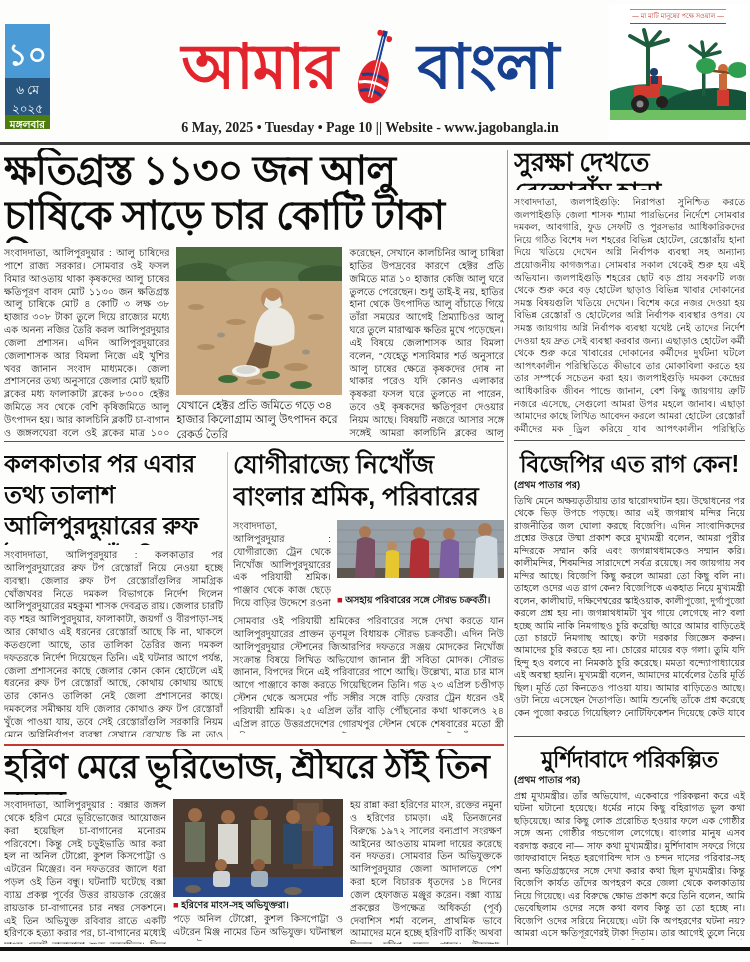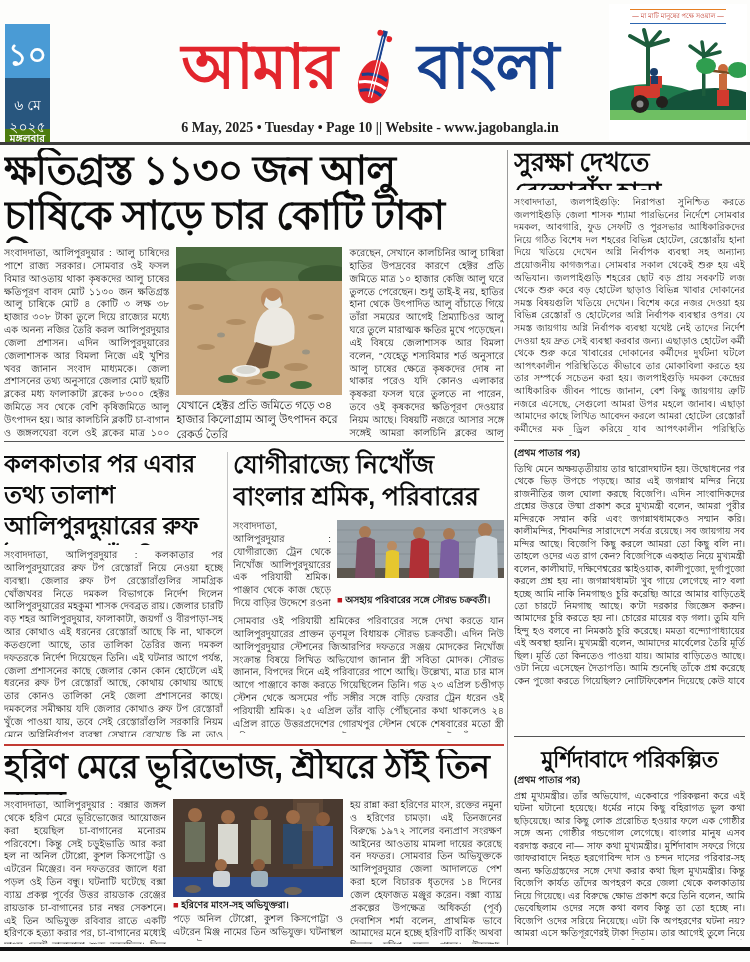--- a/index.html
+++ b/index.html
@@ -1,21 +1,21 @@
 <!DOCTYPE html>
 <html><head>
 <meta charset="utf-8">
 <style>
   html,body{margin:0;padding:0;background:#e8e8e8;}
   #page{position:relative;width:750px;height:962px;background:#fdfdfb;margin:0 auto;
         font-family:"Liberation Sans","DejaVu Sans",sans-serif;color:#1a1a1a;overflow:hidden;}
   
   #datebox{position:absolute;left:5px;top:24px;width:45px;height:118px;text-align:center;color:#fff;}
   #datebox .num{background:#4a9bd5;height:54px;font-size:30px;font-weight:bold;line-height:62px;}
-  #datebox .mid{background:#28567e;height:34px;font-size:14px;line-height:1.55;padding-top:17px;white-space:pre-line;}
+  #datebox .mid{background:#28567e;height:34px;font-size:12px;line-height:1.55;padding-top:3px;white-space:pre-line;}
   #datebox .wk{background:#4d7c0f;height:14px;font-size:10.5px;font-weight:bold;line-height:19px;}
   #masthead{position:absolute;left:150px;top:28px;width:440px;text-align:center;}
   #masthead .row{display:flex;align-items:center;justify-content:center;gap:17px;}
   .brandword{font-size:62px;font-weight:bold;letter-spacing:-1px;line-height:1.0;}
   .brand-red{color:#e2252c;}
   .brand-blue{color:#17418f;}
   #dateline{margin-top:14px;font-family:"Liberation Serif",serif;font-size:14px;font-weight:bold;color:#222;}
   #ad{position:absolute;right:3px;top:4px;width:138px;height:136px;background:#fff;text-align:center;overflow:hidden;}
   #ad .brand{color:#d81f26;font-weight:bold;font-size:21px;line-height:1.0;margin-top:4px;}
   #ad .tagline{font-size:6.5px;color:#c0392b;border-top:1px solid #e67e22;border-bottom:1px solid #2d66b0;
@@ -280,20 +280,21 @@
   </div>
 
   <div id="raid">
     <div class="headline">সুরক্ষা দেখতে রেস্তোরাঁয় হানা</div>
     <div class="body-text">সংবাদদাতা, জলপাইগুড়ি: নিরাপত্তা সুনিশ্চিত করতে জলপাইগুড়ি জেলা শাসক শ্যামা পারভিনের নির্দেশে সোমবার দমকল, আবগারি, ফুড সেফটি ও পুরসভার আধিকারিকদের নিয়ে গঠিত বিশেষ দল শহরের বিভিন্ন হোটেল, রেস্তোরাঁয় হানা দিয়ে খতিয়ে দেখেন অগ্নি নির্বাপক ব্যবস্থা সহ অন্যান্য প্রয়োজনীয় কাগজপত্র। সোমবার সকাল থেকেই শুরু হয় এই অভিযান। জলপাইগুড়ি শহরের ছোট বড় প্রায় সবক'টি লজ থেকে শুরু করে বড় হোটেল ছাড়াও বিভিন্ন খাবার দোকানের সমস্ত বিষয়গুলি খতিয়ে দেখেন। বিশেষ করে নজর দেওয়া হয় বিভিন্ন রেস্তোরাঁ ও হোটেলের অগ্নি নির্বাপক ব্যবস্থার ওপর। যে সমস্ত জায়গায় অগ্নি নির্বাপক ব্যবস্থা যথেষ্ট নেই তাদের নির্দেশ দেওয়া হয় দ্রুত সেই ব্যবস্থা করবার জন্য। এছাড়াও হোটেল কর্মী থেকে শুরু করে খাবারের দোকানের কর্মীদের দুর্ঘটনা ঘটলে আপৎকালীন পরিস্থিতিতে কীভাবে তার মোকাবিলা করতে হয় তার সম্পর্কে সচেতন করা হয়। জলপাইগুড়ি দমকল কেন্দ্রের আধিকারিক জীবন পান্ডে জানান, বেশ কিছু জায়গায় ত্রুটি নজরে এসেছে, সেগুলো আমরা উপর মহলে জানাব। এছাড়া আমাদের কাছে লিখিত আবেদন করলে আমরা হোটেল রেস্তোরাঁ কর্মীদের মক ড্রিল করিয়ে যাব আপৎকালীন পরিস্থিতি সামলানোর বিষয়ে। অপরদিকে জেলাশাসক দফতরের আধিকারিক সঞ্জীব দাস জানান, জেলাশাসকের নির্দেশে আজ এই অভিযান পরিচালনা করা হলো। কিছু বিষয় নজরে এসেছে, তা আমরা ঊর্ধ্বতন কর্তৃপক্ষকে জানাব। পরবর্তী পদক্ষেপ গ্রহণ করার নির্দেশ সেখান থেকেই পাওয়া যাবে।</div>
   </div>
 
   <div class="hline hline-r1"></div>
 
   <div id="bjp">
+    <div class="headline">বিজেপির এত রাগ কেন!</div>
     <div class="contnote">(প্রথম পাতার পর)</div>
     <div class="body-text">তিথি মেনে অক্ষয়তৃতীয়ায় তার দ্বারোদঘাটন হয়। উদ্বোধনের পর থেকে ভিড় উপচে পড়ছে। আর এই জগন্নাথ মন্দির নিয়ে রাজনীতির জল ঘোলা করছে বিজেপি। এদিন সাংবাদিকদের প্রশ্নের উত্তরে উষ্মা প্রকাশ করে মুখ্যমন্ত্রী বলেন, আমরা পুরীর মন্দিরকে সম্মান করি এবং জগন্নাথধামকেও সম্মান করি। কালীমন্দির, শিবমন্দির সারাদেশে সর্বত্র রয়েছে। সব জায়গায় সব মন্দির আছে। বিজেপি কিছু করলে আমরা তো কিছু বলি না। তাহলে ওদের এত রাগ কেন? বিজেপিকে একহাত নিয়ে মুখ্যমন্ত্রী বলেন, কালীঘাট, দক্ষিণেশ্বরের স্কাইওয়াক, কালীপুজো, দুর্গাপুজো করলে প্রশ্ন হয় না। জগন্নাথধামটা খুব গায়ে লেগেছে না? বলা হচ্ছে আমি নাকি নিমগাছও চুরি করেছি! আরে আমার বাড়িতেই তো চারটে নিমগাছ আছে। ক'টা দরকার জিজ্ঞেস করুন। আমাদের চুরি করতে হয় না। চোরের মায়ের বড় গলা। তুমি যদি হিন্দু হও বলবে না নিমকাঠ চুরি করেছে। মমতা বন্দ্যোপাধ্যায়ের এই অবস্থা হয়নি। মুখ্যমন্ত্রী বলেন, আমাদের মার্বেলের তৈরি মূর্তি ছিল। মূর্তি তো কিনতেও পাওয়া যায়। আমার বাড়িতেও আছে। ওটা নিয়ে এসেছেন দৈতাপতি। আমি শুনেছি তাঁকে প্রশ্ন করেছে কেন পুজো করতে গিয়েছিল? নোটিফিকেশন দিয়েছে কেউ যাবে না জগন্নাথধামে। এত গায়ে লাগছে কেন? আমরা তো পুরীতে যাই। আমি পুরীতে গেলে আরএসএস, বিজেপি বিক্ষোভ দেখায়। ভুলে গিয়েছেন? লজ্জা করে না? জগন্নাথধাম নিয়ে এত হিংসা। দিঘার জগন্নাথ মন্দির নিয়ে প্রথম থেকে কটাক্ষ করছে বিজেপি। কিন্তু খোদ পুরীর দৈতাপতি দিঘার মন্দিরের দ্বারোদঘাটন অনুষ্ঠান থেকে ফিরে বলেন, মুখ্যমন্ত্রীর উদ্যোগে অসাধারণ মন্দির নির্মাণ হয়েছে। বিজেপি-র প্রাক্তন রাজ্য সভাপতি সস্ত্রীক যান জগন্নাথ মন্দির উদ্বোধনে। যার জেরে রাজ্যদাহ বিজেপি-র নব্য নেতাদের।</div>
   </div>
 
   <div class="hline hline-r2"></div>
 
   <div id="murshi">
     <div class="headline">মুর্শিদাবাদে পরিকল্পিত চিত্রনাট্য</div>
     <div class="contnote">(প্রথম পাতার পর)</div>
     <div class="body-text">প্রশ্ন মুখ্যমন্ত্রীর। তাঁর অভিযোগ, একেবারে পরিকল্পনা করে এই ঘটনা ঘটানো হয়েছে। ধর্মের নামে কিছু বহিরাগত ভুল কথা ছড়িয়েছে। আর কিছু লোক প্ররোচিত হওয়ার ফলে এক গোষ্ঠীর সঙ্গে অন্য গোষ্ঠীর গন্ডগোল লেগেছে। বাংলার মানুষ এসব বরদাস্ত করবে না— সাফ কথা মুখ্যমন্ত্রীর। মুর্শিদাবাদ সফরে গিয়ে জাফরাবাদে নিহত হরগোবিন্দ দাস ও চন্দন দাসের পরিবার-সহ অন্য ক্ষতিগ্রস্তদের সঙ্গে দেখা করার কথা ছিল মুখ্যমন্ত্রীর। কিন্তু বিজেপি কার্যত তাঁদের অপহরণ করে জেলা থেকে কলকাতায় নিয়ে গিয়েছে। এর বিরুদ্ধে ক্ষোভ প্রকাশ করে তিনি বলেন, আমি ভেবেছিলাম ওদের সঙ্গে কথা বলব কিন্তু তা তো হচ্ছে না। বিজেপি ওদের সরিয়ে নিয়েছে। এটা কি অপহরণের ঘটনা নয়? আমরা এসে ক্ষতিপূরণেরই টাকা দিতাম। তার আগেই তুলে নিয়ে চলে যাওয়া হল। এর পরেই তিনি প্রশ্ন তোলেন, কেন এই লুকোচুরি? কী আড়াল করার চেষ্টা? এরপরেই তিনি স্পষ্ট জানান, সাম্প্রদায়িক অশান্তি যারা করে, আমরা তাদের ঘৃণা করি।</div>

